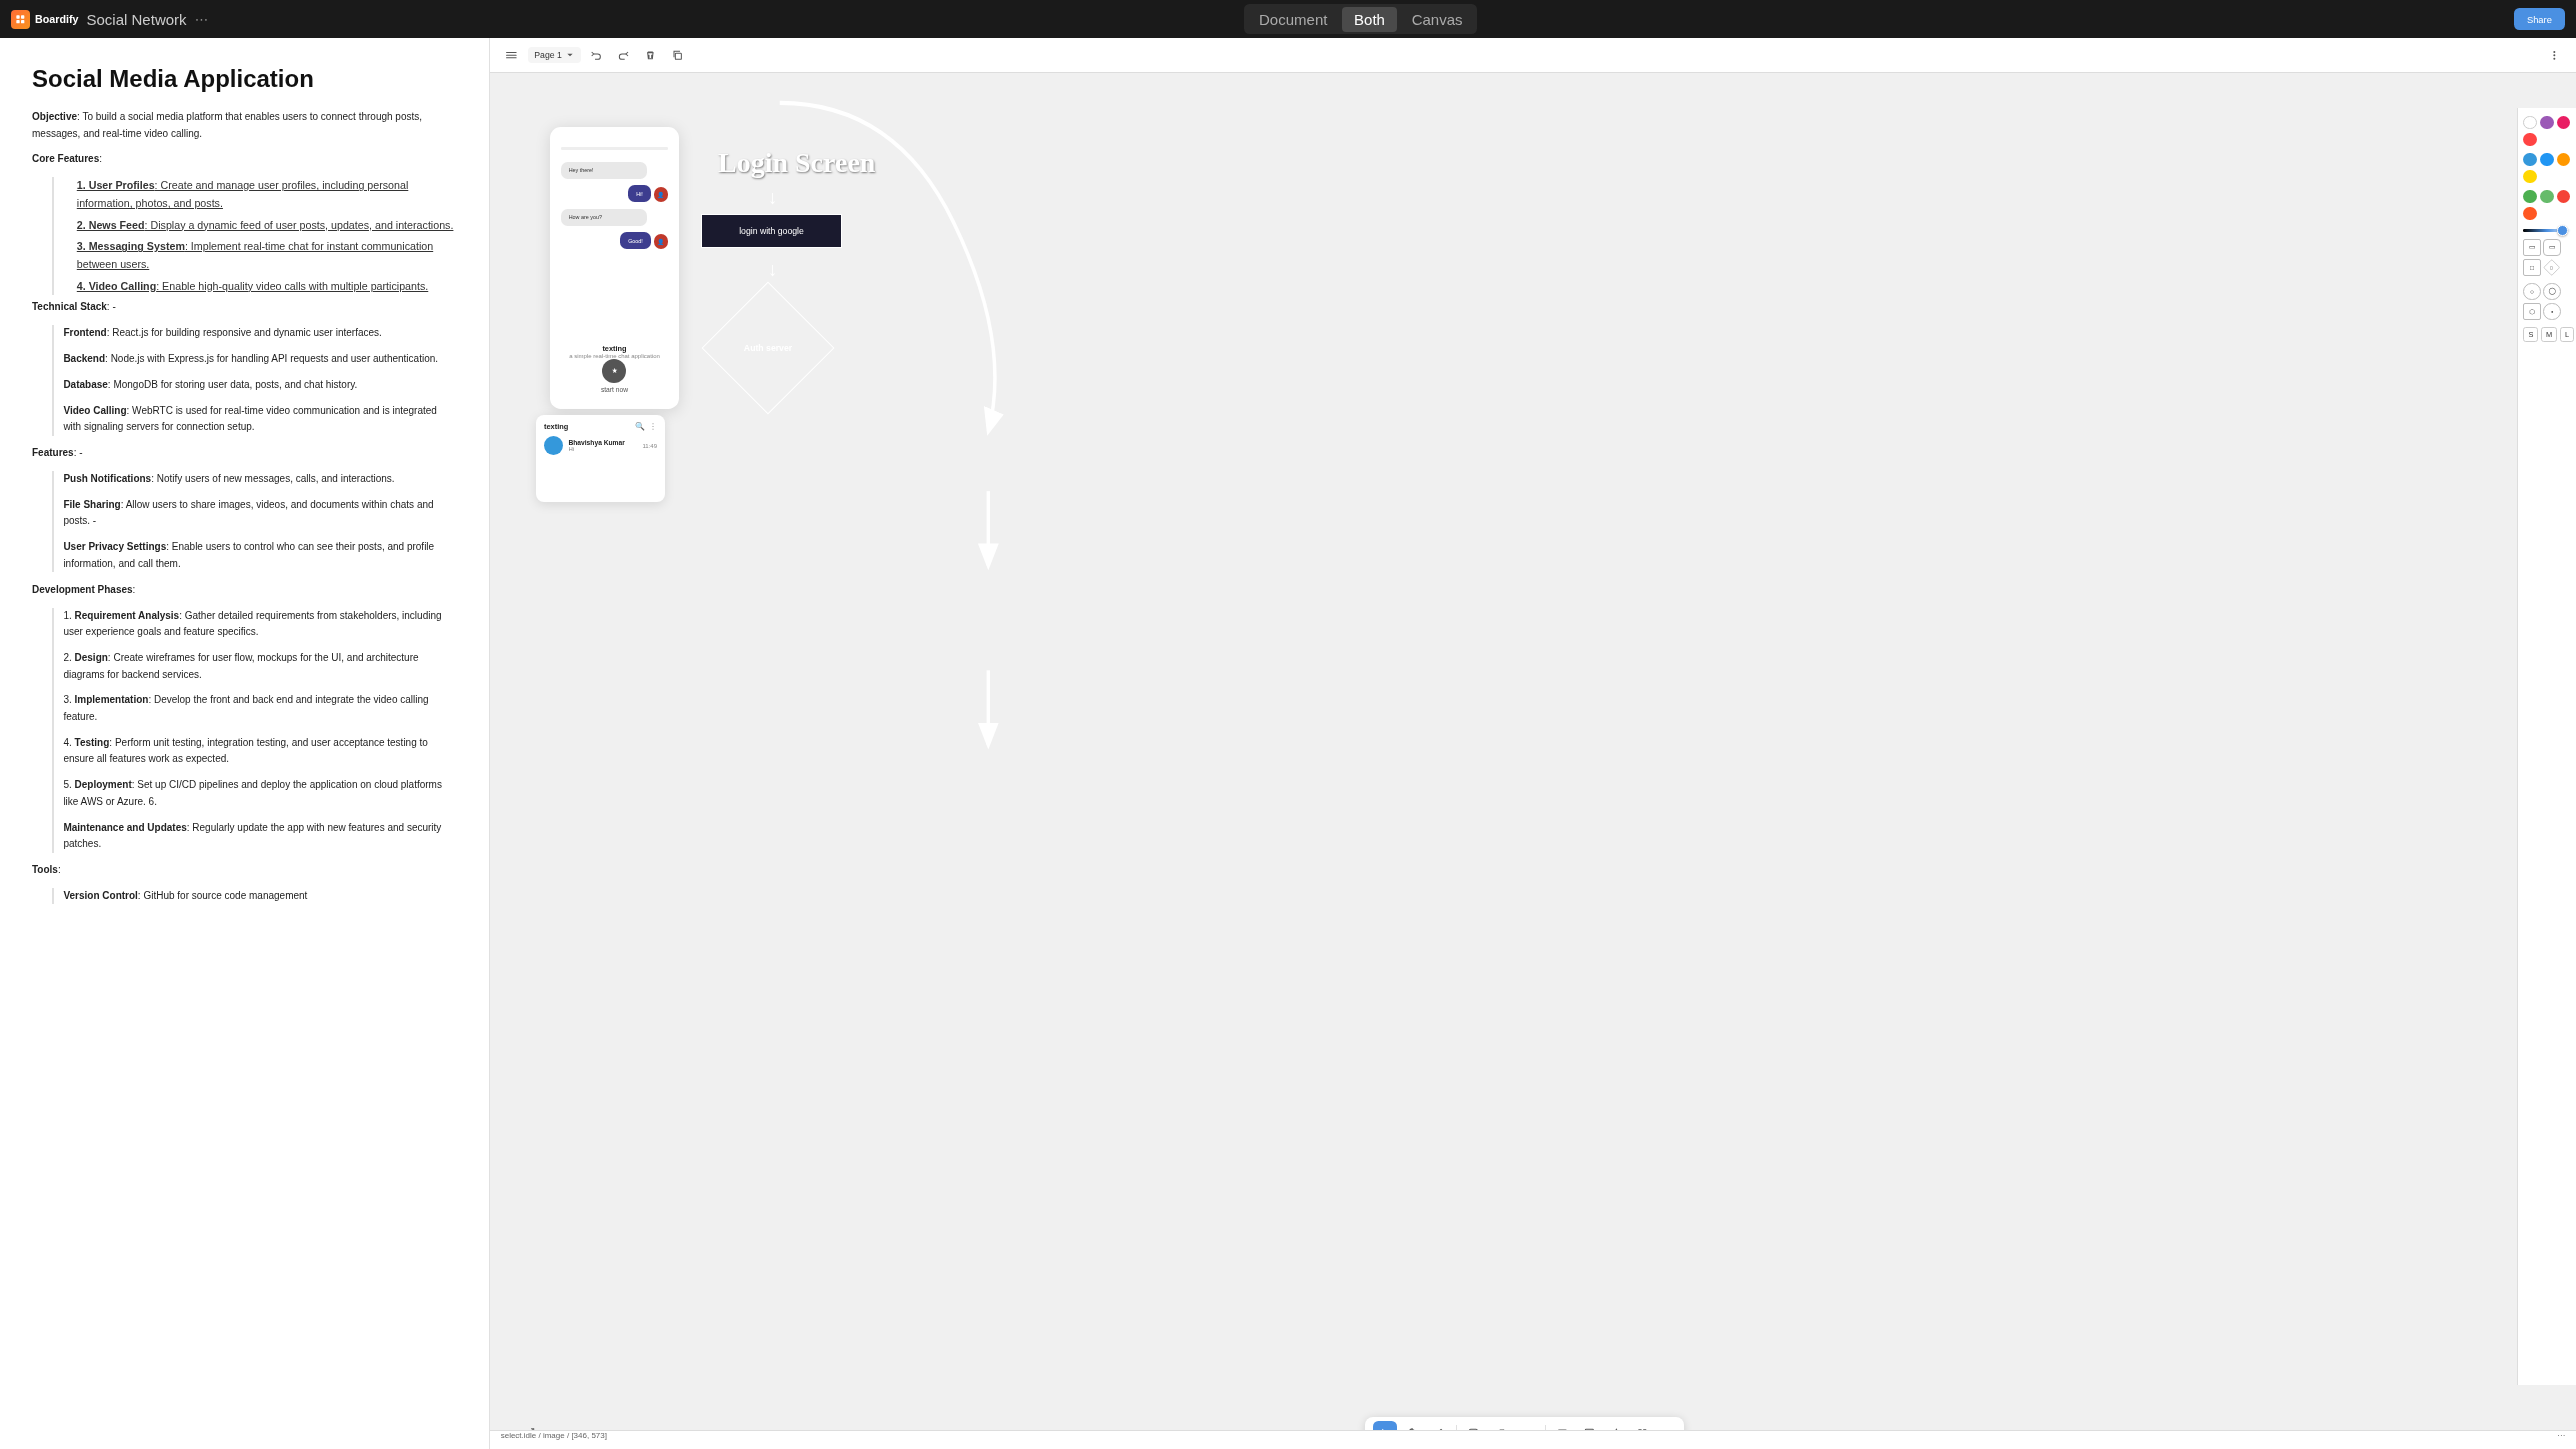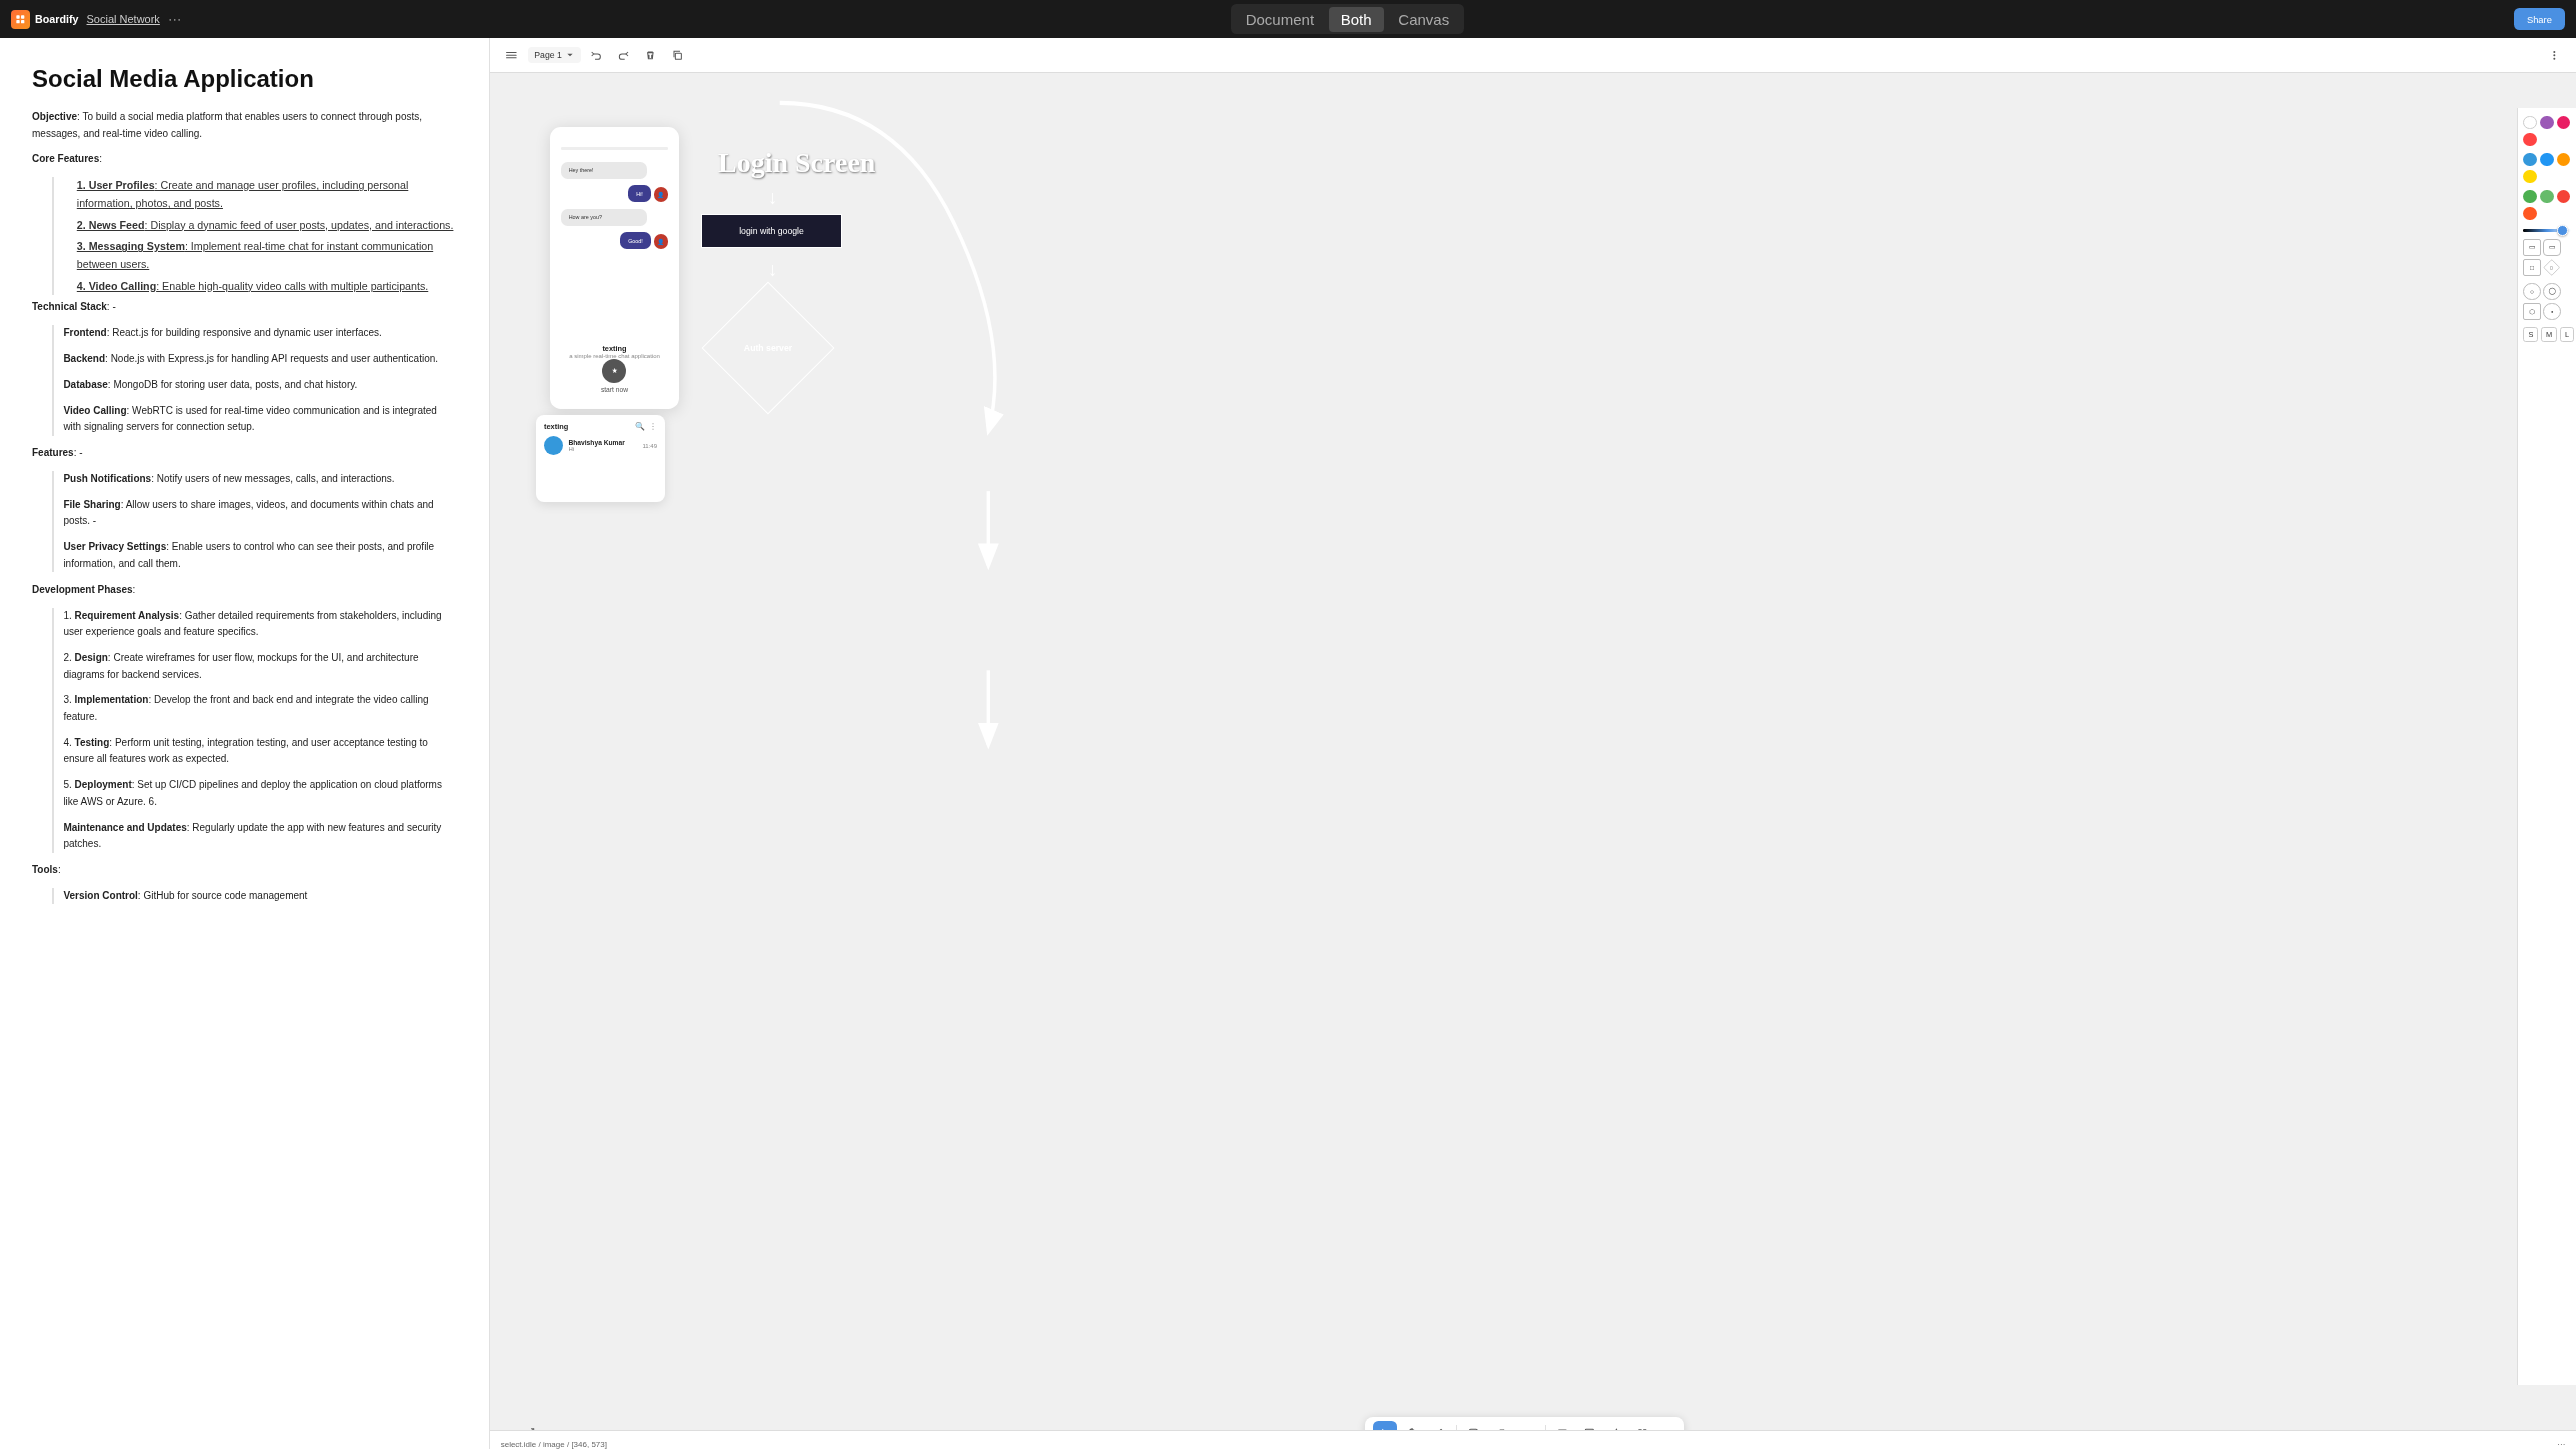--- a/index.html
+++ b/index.html
@@ -8,21 +8,21 @@
     
     .topbar {
       position: fixed; top: 0; left: 0; right: 0; height: 38px;
       background: #1a1a1a; display: flex; align-items: center; z-index: 100;
       padding: 0 10.7px; gap: 0;
     }
     .topbar-logo { display: flex; align-items: center; gap: 5.4px; }
     .logo-icon { width: 19px; height: 19px; background: linear-gradient(135deg, #ff6b35, #f7931e); border-radius: 4px; display: flex; align-items: center; justify-content: center; }
     .logo-icon svg { width: 10.7px; height: 10.7px; }
     .logo-text { color: #fff; font-size: 10.7px; font-weight: 600; }
-    .project-name { color: #ccc; font-size: 11px; margin-left: 2.7px; text-decoration: underline; }
+    .project-name { color: #ccc; font-size: 15px; margin-left: 2.7px; }
     .topbar-dots { color: #888; font-size: 13.4px; cursor: pointer; margin-left: 2.7px; }
 
     .view-tabs { display: flex; align-items: center; gap: 2.7px; margin: 0 auto; background: #2a2a2a; border-radius: 5.4px; padding: 2.7px; }
     .view-tab { padding: 4px 12px; border-radius: 4px; font-size: 15px; cursor: pointer; color: #aaa; }
     .view-tab.active { background: #4a4a4a; color: #fff; }
 
     .share-btn { background: #4a90e2; color: #fff; border: none; border-radius: 5.4px; padding: 5.4px 13.4px; font-size: 9.4px; cursor: pointer; font-weight: 500; }
 
     
     .main-layout { display: flex; height: 100vh; padding-top: 38px; }
@@ -162,21 +162,21 @@
     .slider-thumb { width: 10.7px; height: 10.7px; background: #4a90e2; border-radius: 50%; border: 1.3px solid #fff; box-shadow: 0 0.7px 2px rgba(0,0,0,0.3); position: absolute; right: 2.7px; top: -4px; }
     .shape-row { display: flex; gap: 2.7px; flex-wrap: wrap; }
     .shape-btn { width: 17.4px; height: 17.4px; border: 1px solid #bbb; border-radius: 2px; cursor: pointer; display: flex; align-items: center; justify-content: center; font-size: 6.7px; }
     .size-row { display: flex; gap: 2.7px; }
     .size-btn { padding: 2px 4px; font-size: 7.4px; border: 0.7px solid #ccc; border-radius: 2.7px; cursor: pointer; }
 
     
     .bottom-status {
       position: fixed; bottom: 0; left: 490px; right: 0; height: 19px;
       background: #fff; border-top: 0.7px solid #ddd;
-      display: flex; align-items: flex-end; padding: 0 10.7px;
+      display: flex; align-items: flex-start; padding: 0 10.7px;
       font-size: 8px; color: #666; gap: 19px;
     }
   </style>
 </head>
 <body>
 
 <div class="topbar">
   <div class="topbar-logo">
     <div class="logo-icon">
       <svg viewBox="0 0 16 16" fill="white">

